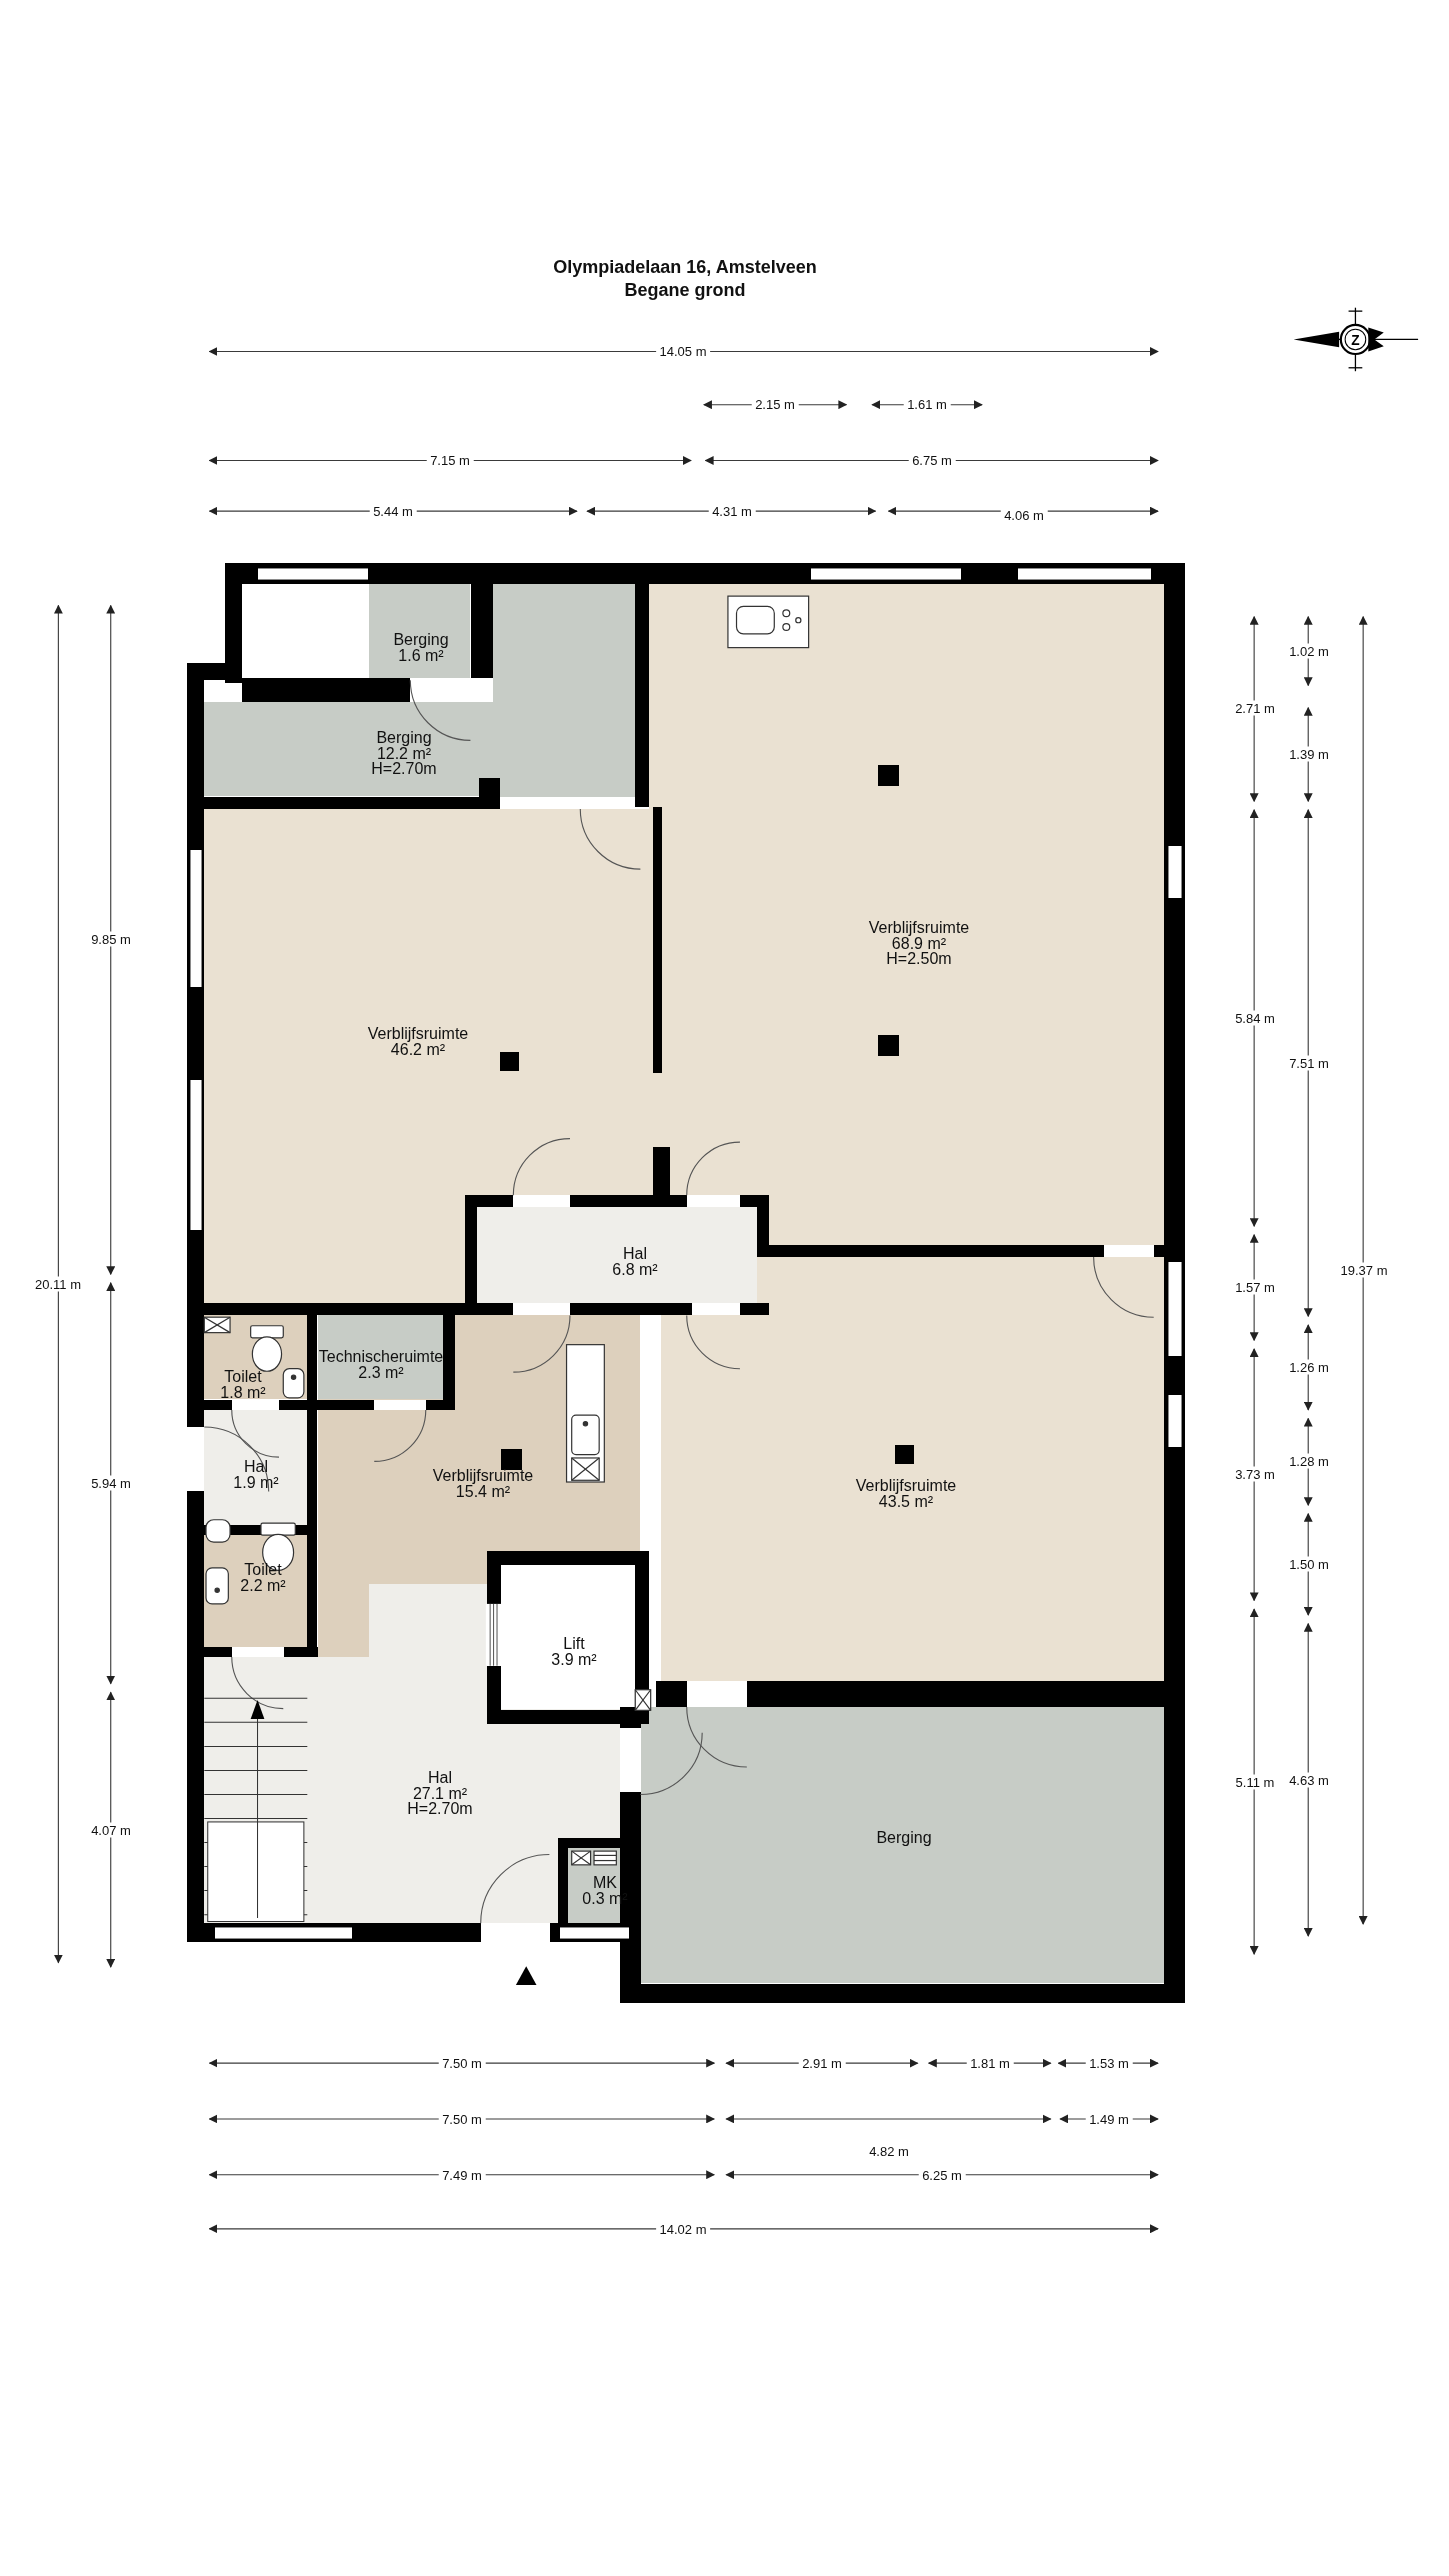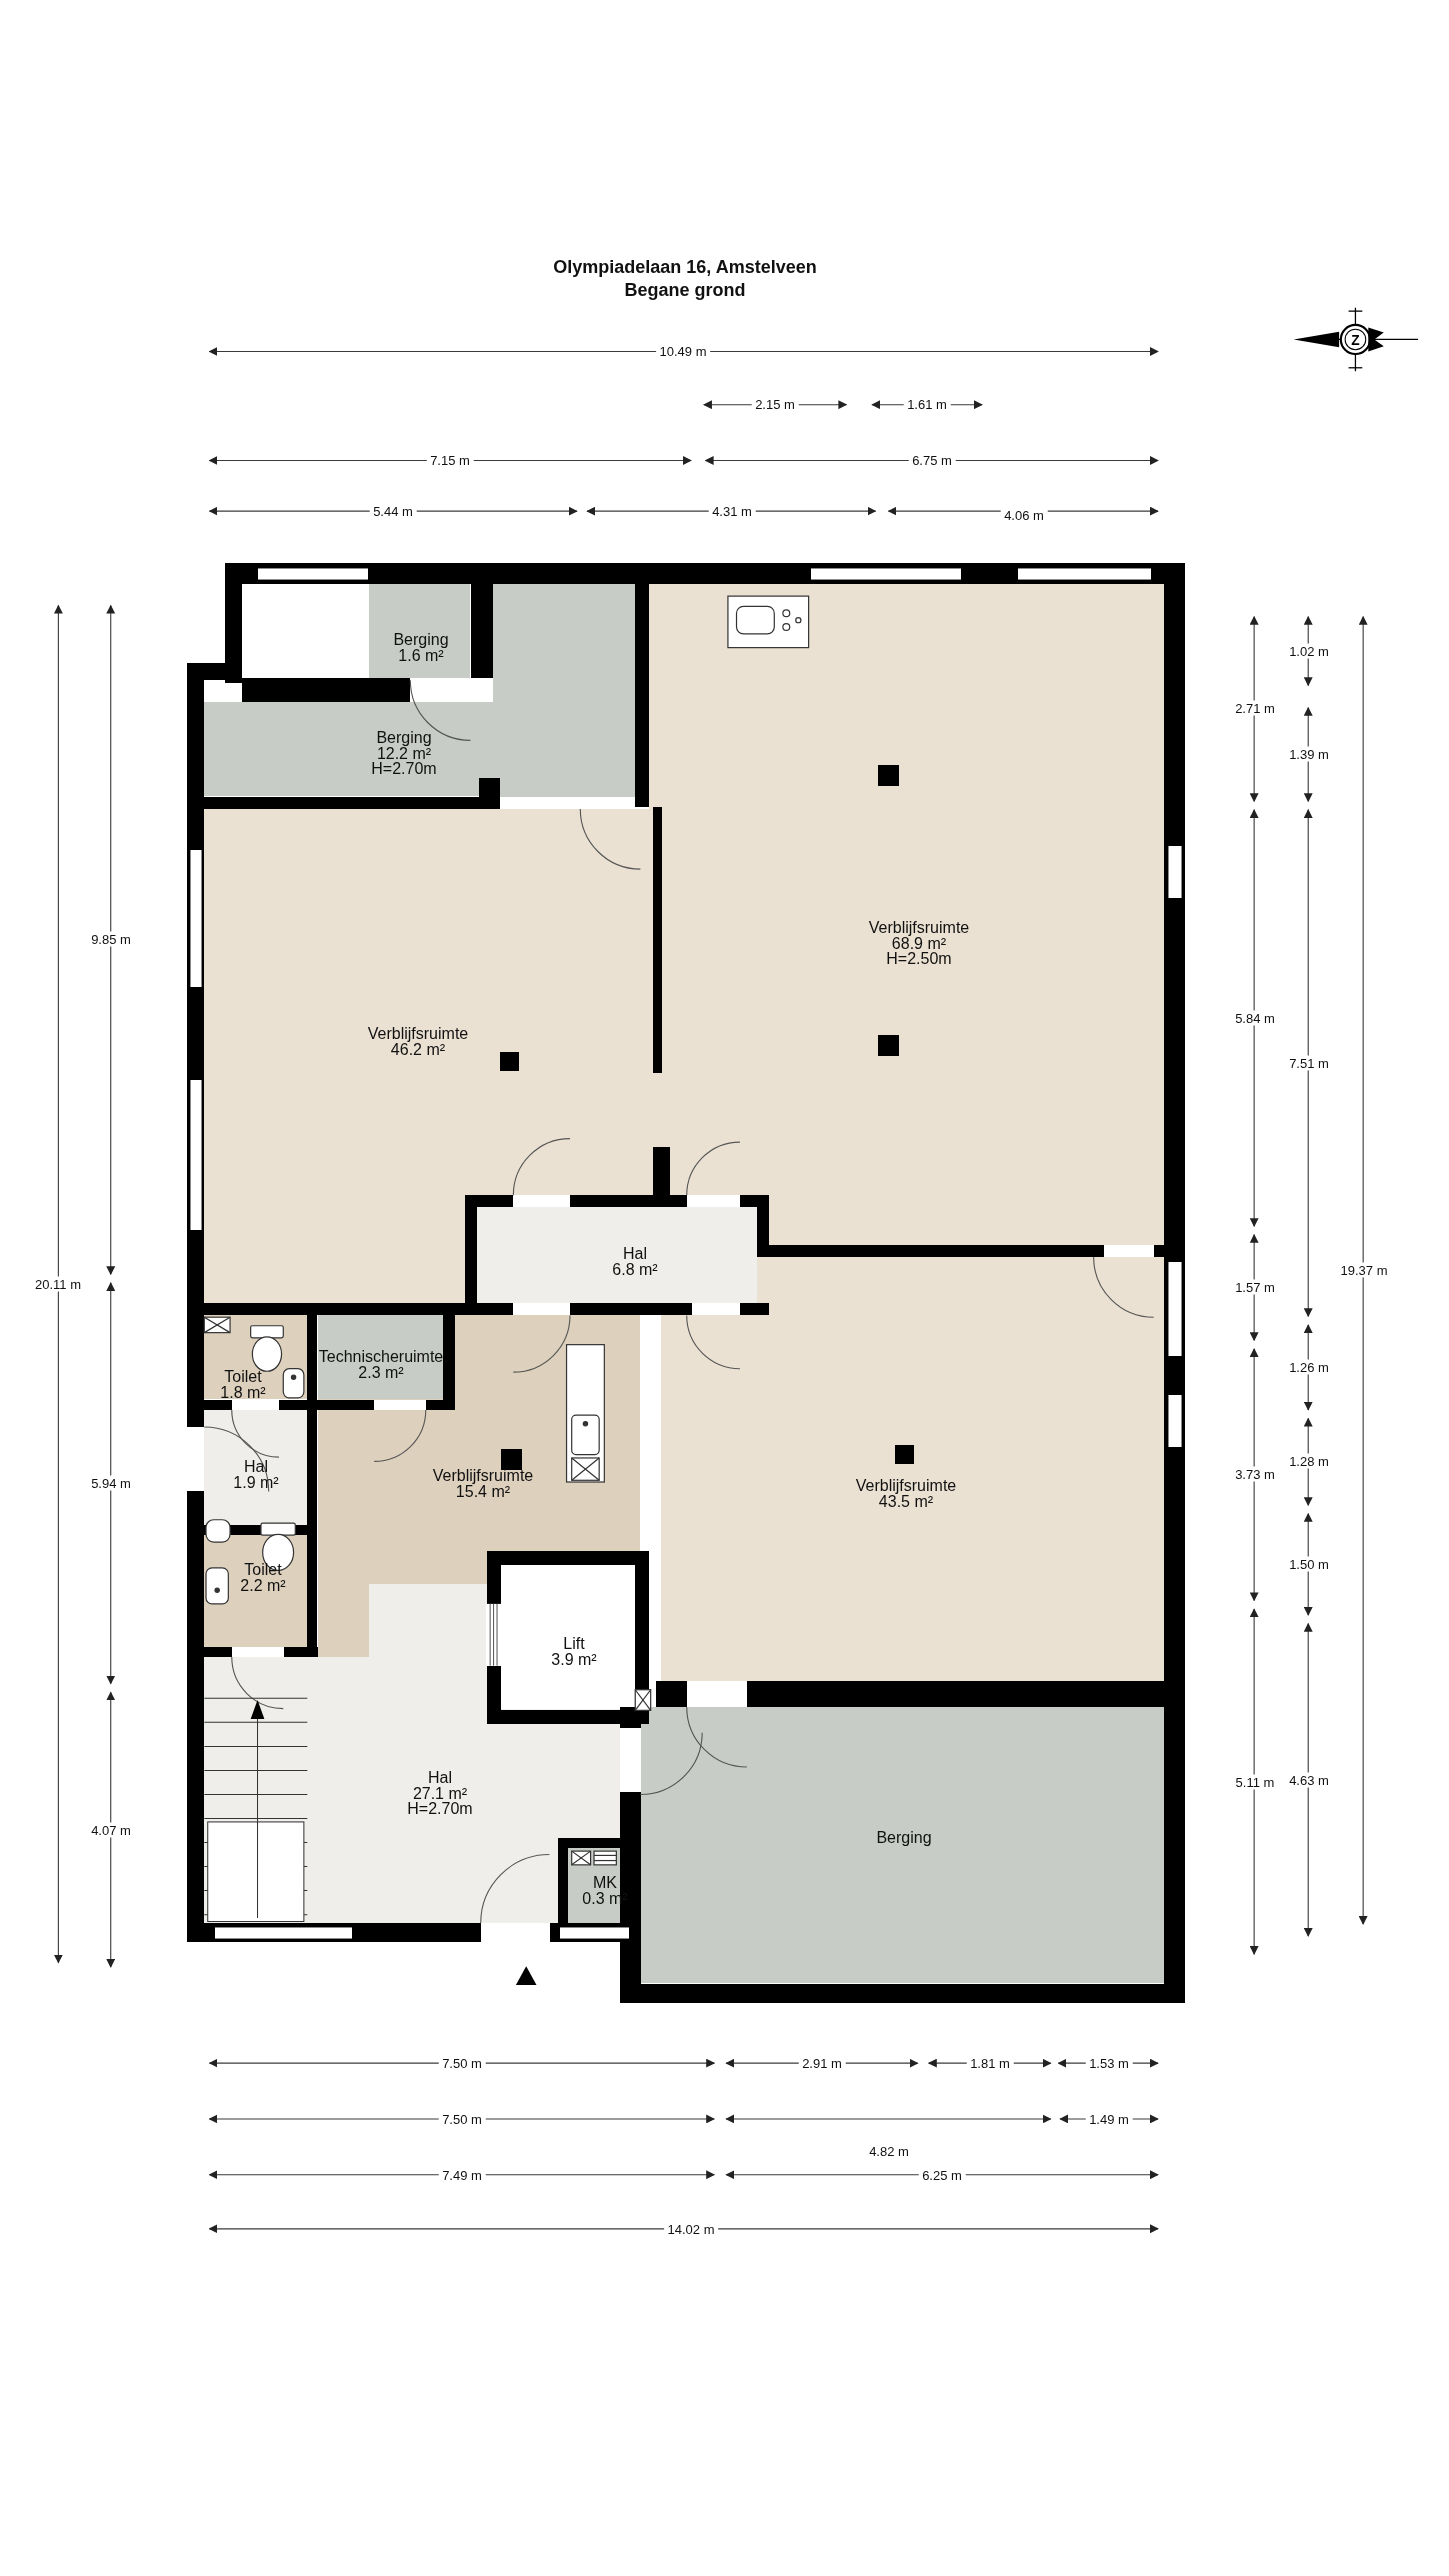--- a/index.html
+++ b/index.html
@@ -315,38 +315,38 @@
       <span style="display:block">H=2.70m</span>
   </div>
   <div class="rlabel" style="left:605px;top:1890px;">
     <span style="display:block">MK</span>
       <span style="display:block">0.3 m²</span>
   </div>
   <div class="rlabel" style="left:904px;top:1838px;">
     <span style="display:block">Berging</span>
   </div>
 
-  <div class="dlab" style="left:683px;top:351px;">10.49 m</div>
+  <div class="dlab" style="left:683px;top:351px;">14.05 m</div>
   <div class="dlab" style="left:775px;top:404px;">2.15 m</div>
   <div class="dlab" style="left:927px;top:404px;">1.61 m</div>
   <div class="dlab" style="left:450px;top:460px;">7.15 m</div>
   <div class="dlab" style="left:932px;top:460px;">6.75 m</div>
   <div class="dlab" style="left:393px;top:511px;">5.44 m</div>
   <div class="dlab" style="left:732px;top:511px;">4.31 m</div>
   <div class="dlab" style="left:1024px;top:515px;">4.06 m</div>
   <div class="dlab" style="left:462px;top:2063px;">7.50 m</div>
   <div class="dlab" style="left:822px;top:2063px;">2.91 m</div>
   <div class="dlab" style="left:990px;top:2063px;">1.81 m</div>
   <div class="dlab" style="left:1109px;top:2063px;">1.53 m</div>
   <div class="dlab" style="left:462px;top:2119px;">7.50 m</div>
   <div class="dlab" style="left:889px;top:2119px;margin-top:32px;">4.82 m</div>
   <div class="dlab" style="left:1109px;top:2119px;">1.49 m</div>
   <div class="dlab" style="left:462px;top:2175px;">7.49 m</div>
   <div class="dlab" style="left:942px;top:2175px;">6.25 m</div>
-  <div class="dlab" style="left:683px;top:2229px;margin-left:8px;">14.02 m</div>
+  <div class="dlab" style="left:683px;top:2229px;">14.02 m</div>
   <div class="dlab" style="left:111px;top:939px;">9.85 m</div>
   <div class="dlab" style="left:111px;top:1483px;">5.94 m</div>
   <div class="dlab" style="left:111px;top:1830px;">4.07 m</div>
   <div class="dlab" style="left:58px;top:1284px;">20.11 m</div>
   <div class="dlab" style="left:1255px;top:708px;">2.71 m</div>
   <div class="dlab" style="left:1255px;top:1018px;">5.84 m</div>
   <div class="dlab" style="left:1255px;top:1287px;">1.57 m</div>
   <div class="dlab" style="left:1255px;top:1474px;">3.73 m</div>
   <div class="dlab" style="left:1255px;top:1782px;">5.11 m</div>
   <div class="dlab" style="left:1309px;top:651px;">1.02 m</div>

